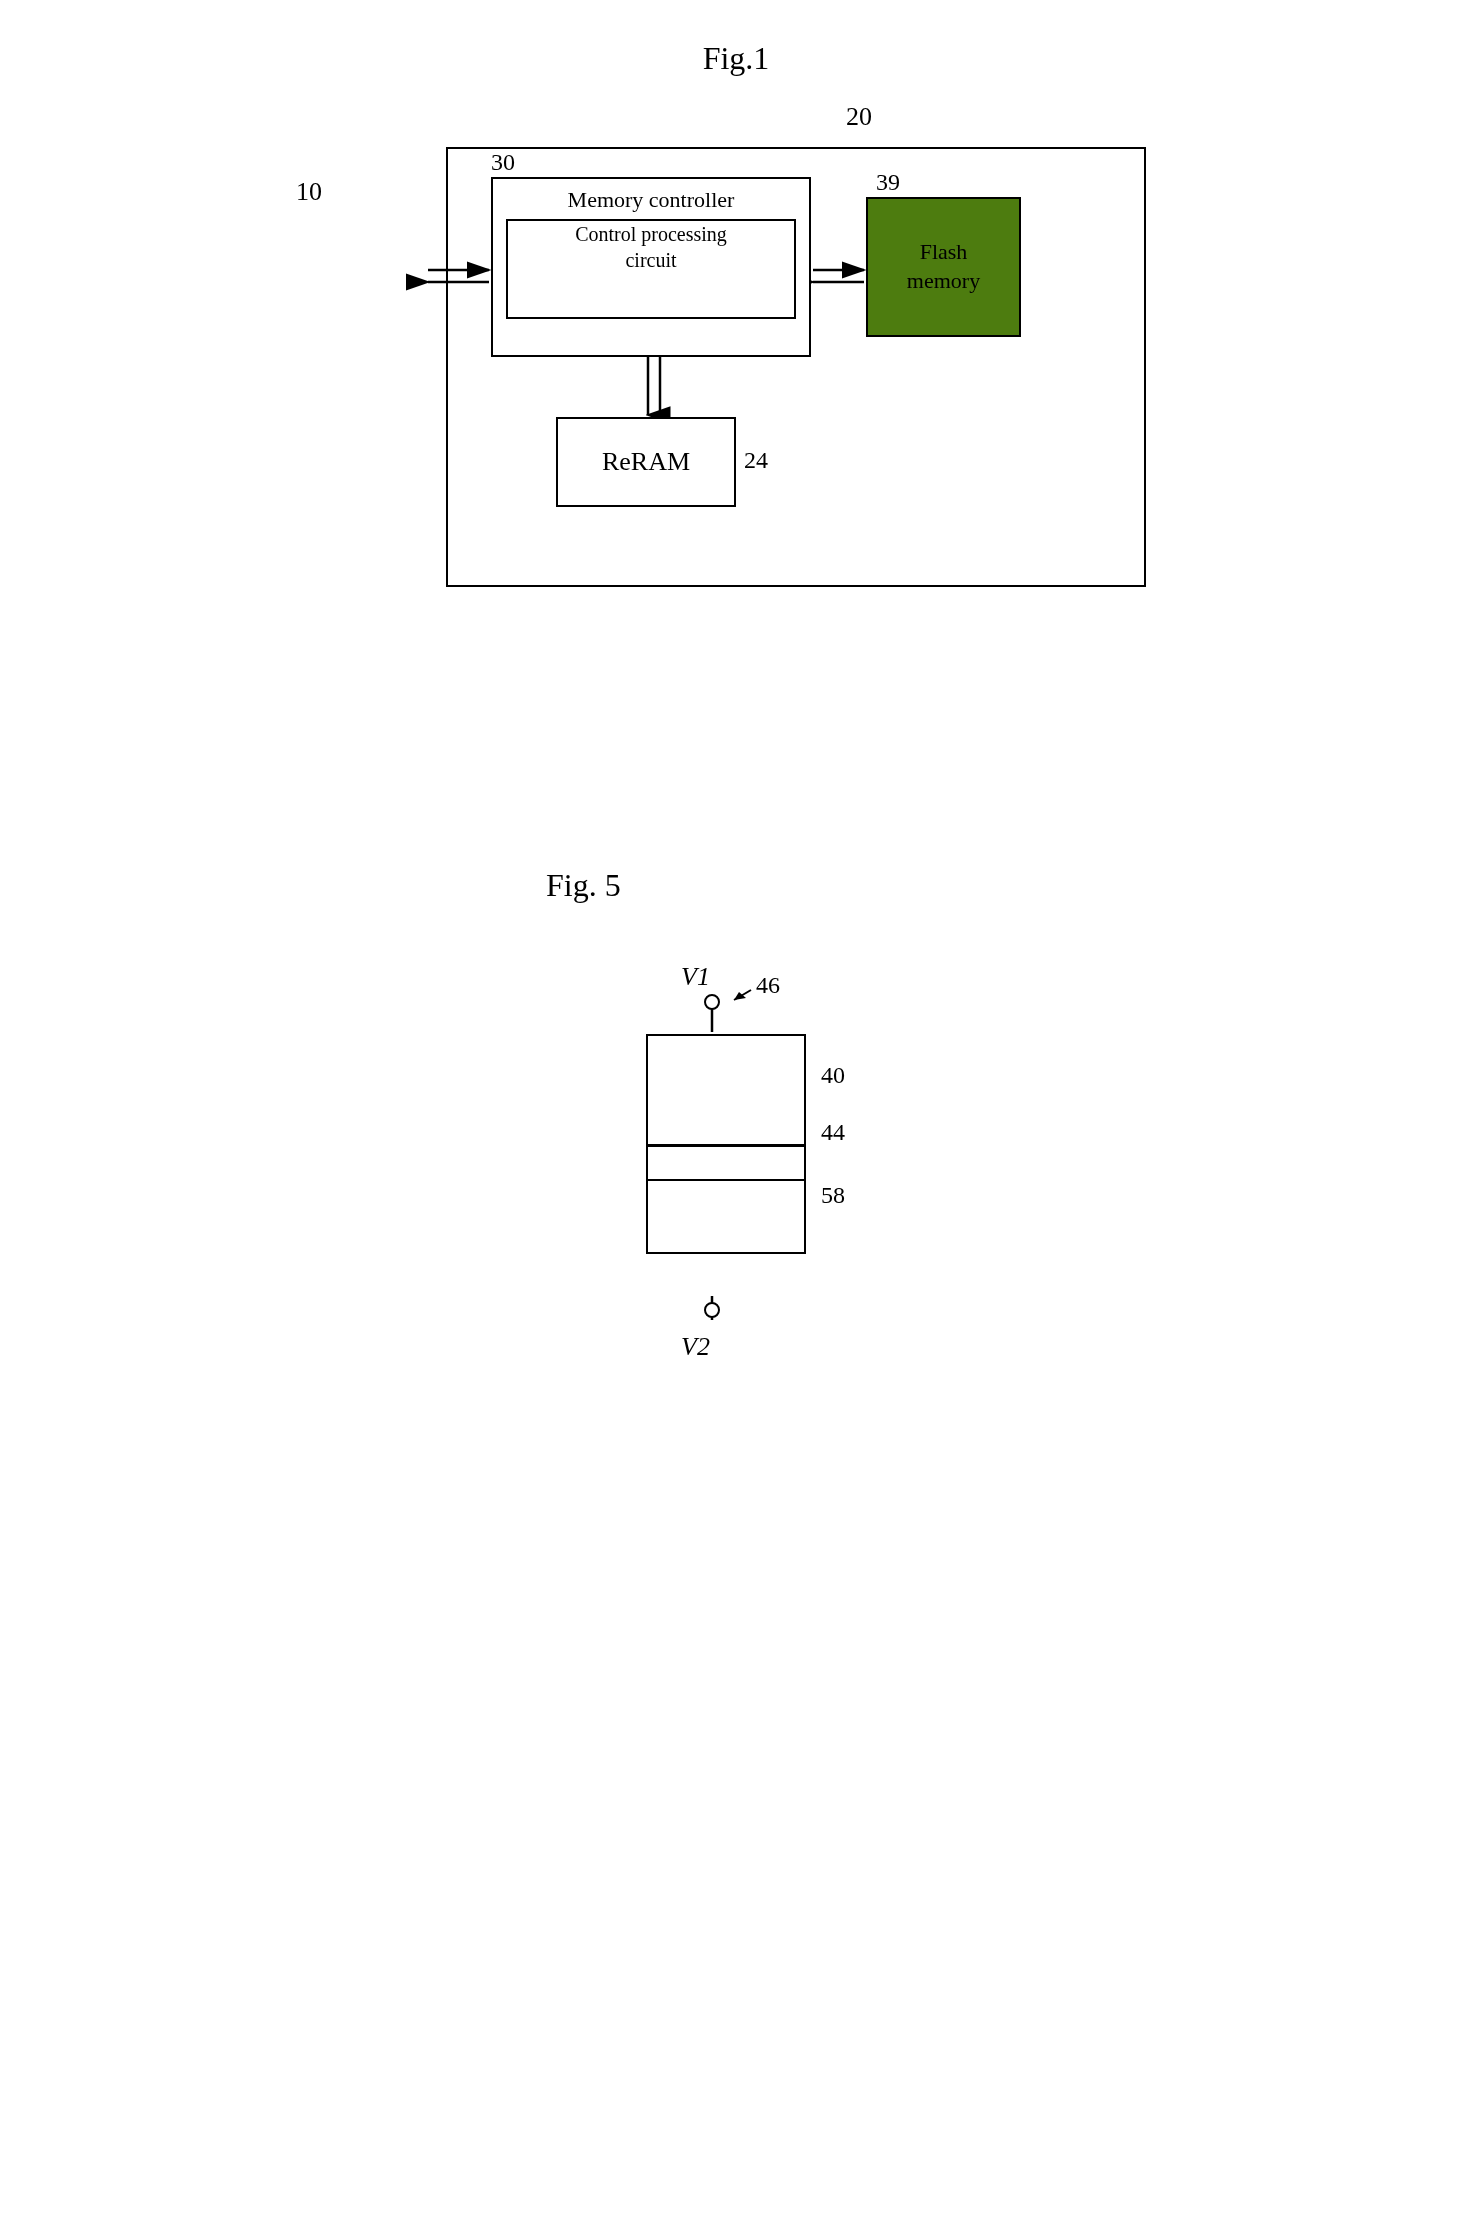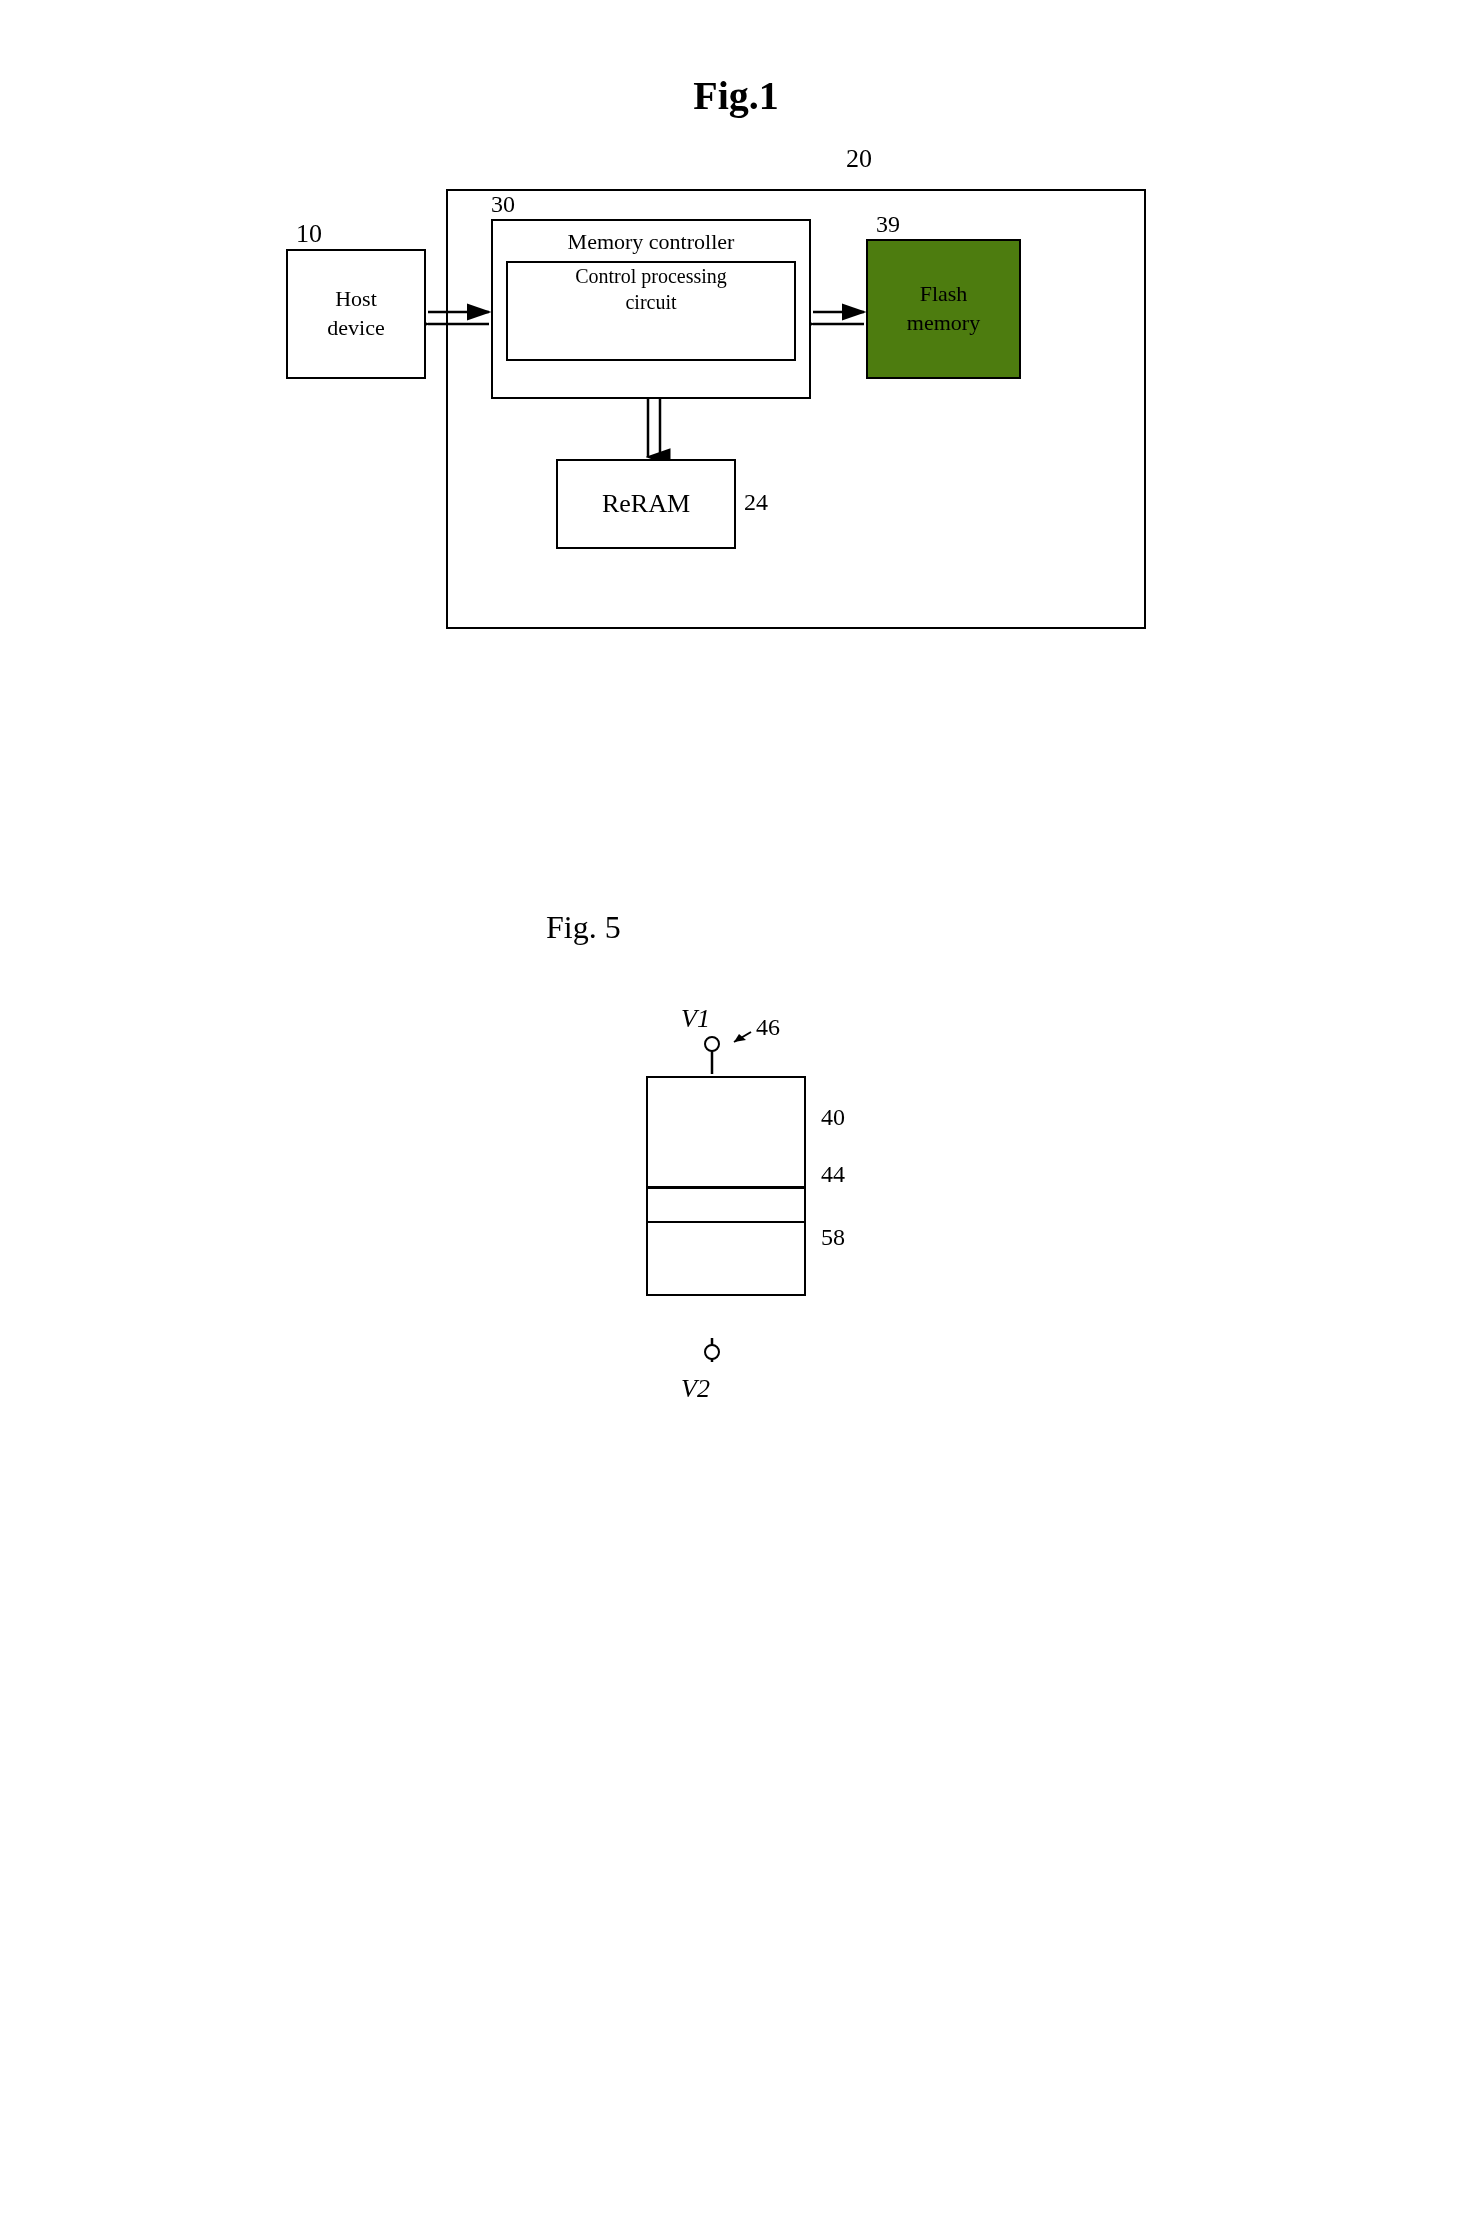--- a/index.html
+++ b/index.html
@@ -17,25 +17,24 @@
       min-height: 2213px;
       position: relative;
       display: flex;
       flex-direction: column;
       align-items: center;
       padding-top: 40px;
     }
 
     
     .fig1-title {
-      font-size: 40px;
-      font-weight: bold;
+      font-size: 32px;
+      font-weight: normal;
       margin-bottom: 30px;
       align-self: center;
-      margin-top: 32px;
     }
 
     .fig1-diagram {
       position: relative;
       width: 900px;
       height: 520px;
       margin-bottom: 40px;
     }
 
     
@@ -325,23 +324,20 @@
 
       <line x1="578" y1="175" x2="527" y2="175" stroke="#000" stroke-width="2.5" marker-end="url(#arrowhead-left)"></line>
 
       <line x1="362" y1="212" x2="362" y2="308" stroke="#000" stroke-width="2.5" marker-end="url(#arrowhead-down)"></line>
 
       <line x1="374" y1="308" x2="374" y2="212" stroke="#000" stroke-width="2.5" marker-end="url(#arrowhead-up)"></line>
     </svg>
 
     <div class="label-10">10</div>
 
-    <div class="host-device-box">
-      <span>Host<br>device</span>
-    </div>
 
     <div class="outer-box"></div>
     <div class="label-20">20</div>
 
     <div class="label-30">30</div>
 
     <div class="memory-controller-box">
       <div class="memory-controller-label">Memory controller</div>
     </div>
 

